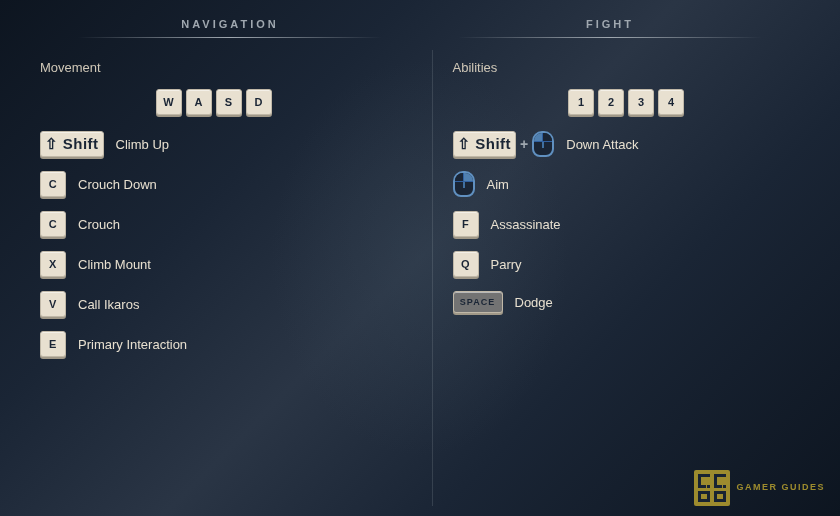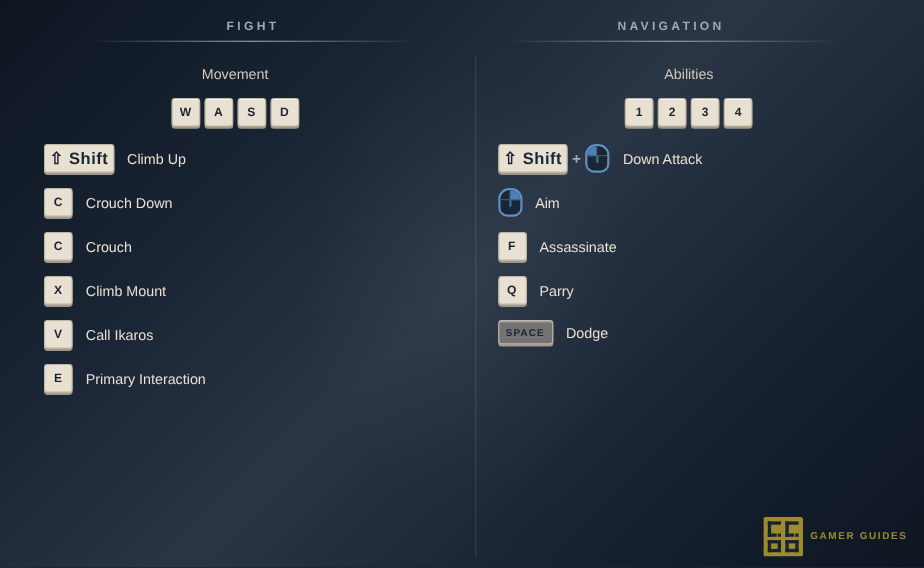--- a/index.html
+++ b/index.html
@@ -96,21 +96,20 @@
       padding: 10px 20px;
       border-left: 1px solid rgba(160, 168, 176, 0.2);
       margin-left: 24px;
     }
 
     .subsection-label {
       font-size: 13px;
       font-weight: 400;
       color: #d0c8b8;
       margin-bottom: 14px;
-      text-align: center;
     }
 
     
     .key-row {
       display: flex;
       align-items: center;
       gap: 12px;
       margin-bottom: 14px;
     }
 
@@ -255,22 +254,22 @@
   </style>
 </head>
 <body>
 
 <div class="bg-overlay"></div>
 <div class="warrior-figure"></div>
 
 <div class="content">
 
   <div class="sections-header">
+    <div class="section-label">NAVIGATION</div>
     <div class="section-label">FIGHT</div>
-    <div class="section-label">NAVIGATION</div>
   </div>
 
   <div class="sections-body">
 
     <div class="section-nav">
 
       <div class="subsection-label">Movement</div>
 
       <div class="wasd-group">
         <div class="key-badge">W</div>

